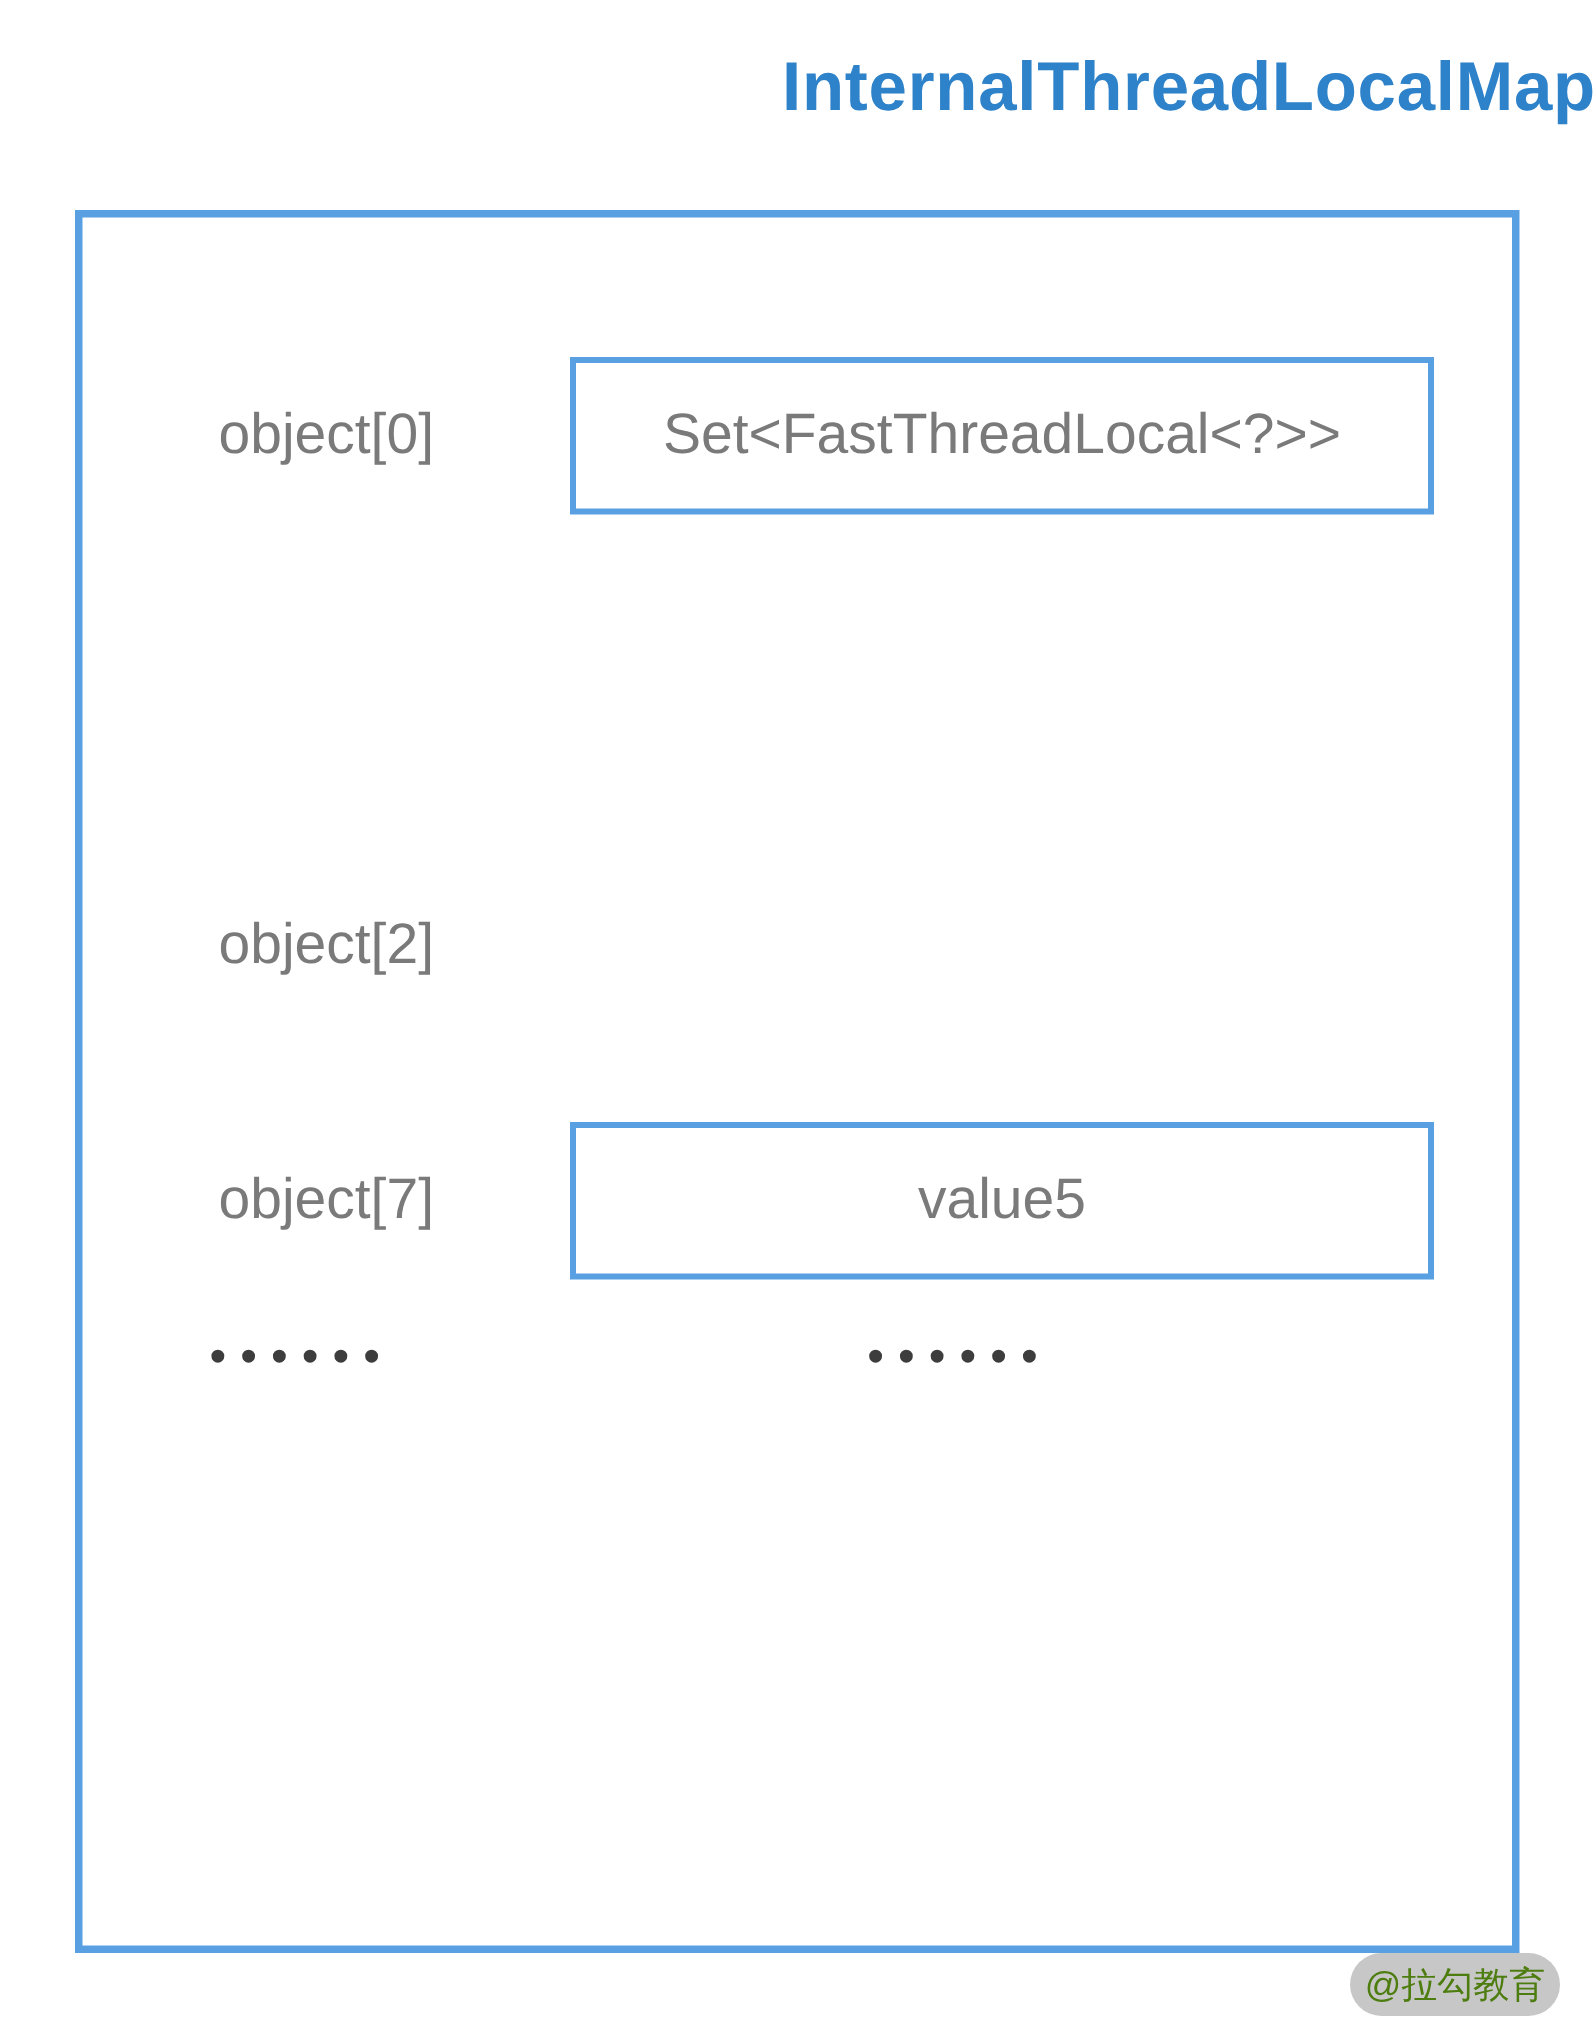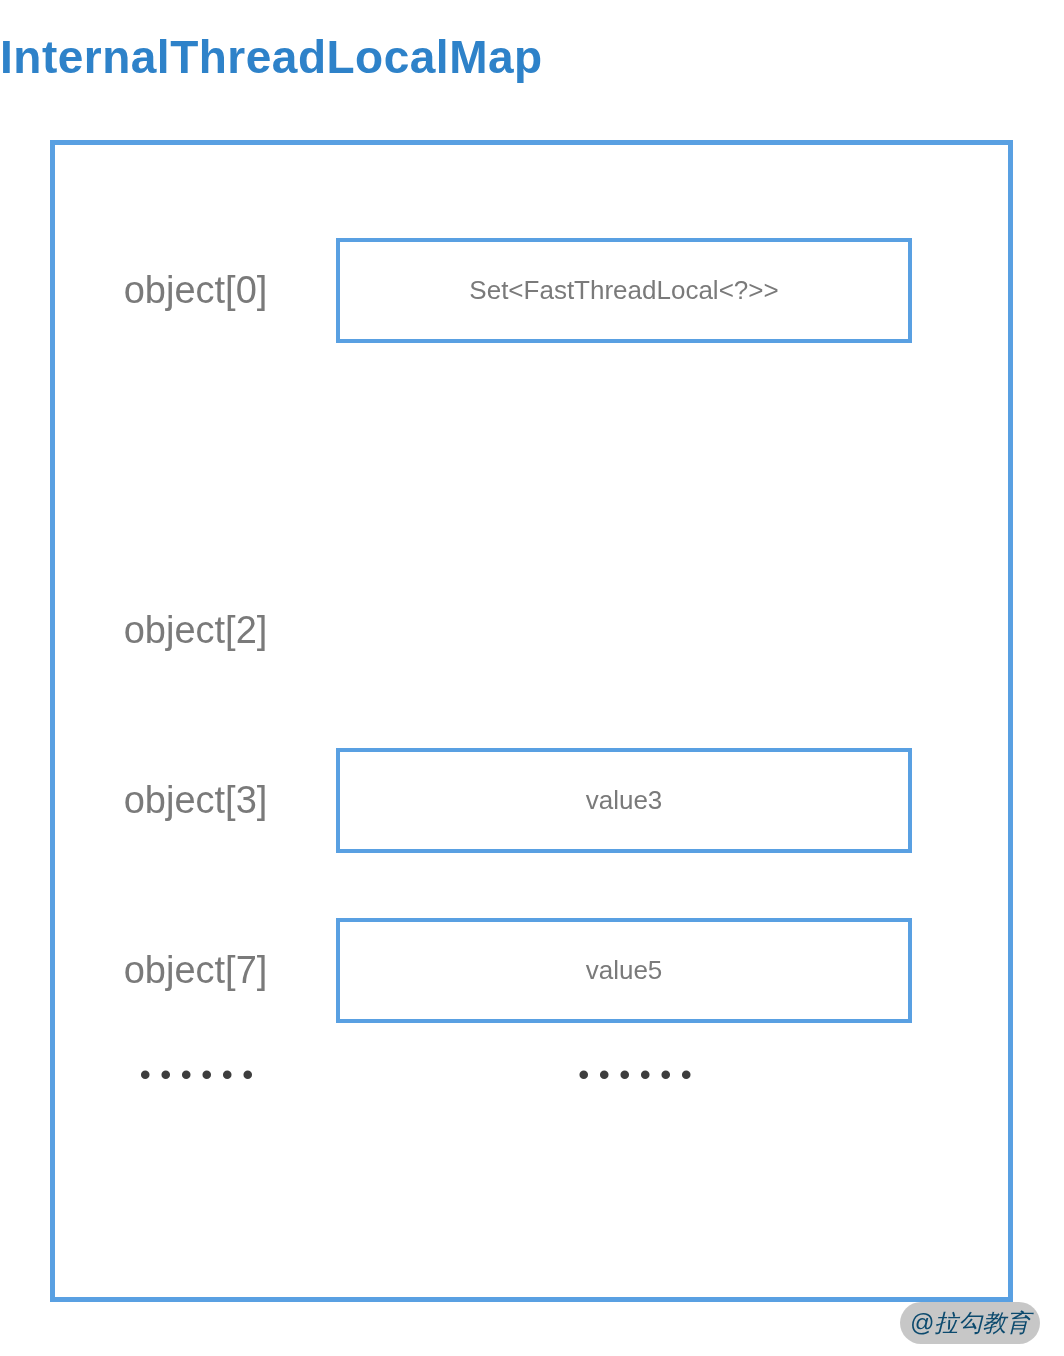--- a/index.html
+++ b/index.html
@@ -12,21 +12,21 @@
     width: 1064px;
     height: 1356px;
     background: #ffffff;
     overflow: hidden;
   }
   .title {
     position: absolute;
     top: 30px;
     left: 0;
     width: 100%;
-    text-align: left;
+    text-align: right;
     font-size: 46px;
     font-weight: 600;
     letter-spacing: 0.5px;
     color: #2e82c9;
   }
   .container {
     position: absolute;
     left: 50px;
     top: 140px;
     width: 963px;
@@ -34,34 +34,34 @@
     border: 5px solid #59a0e2;
     background: #ffffff;
     padding-top: 60px;
   }
   .row {
     display: flex;
     align-items: center;
     height: 170px;
   }
   .slot-label {
-    width: 281px;
+    width: 325px;
     text-align: center;
     font-size: 38px;
     color: #7a7a7a;
   }
   .value-box {
     width: 576px;
     height: 105px;
     border: 4px solid #59a0e2;
     background: #ffffff;
     display: flex;
     align-items: center;
     justify-content: center;
-    font-size: 26px;
+    font-size: 38px;
     color: #7a7a7a;
     white-space: nowrap;
   }
   .dots-row {
     display: flex;
     align-items: center;
     height: 40px;
   }
   .dots {
     font-size: 30px;
@@ -83,23 +83,22 @@
     left: 900px;
     top: 1302px;
     width: 140px;
     height: 42px;
     border-radius: 21px;
     background: rgba(187, 187, 187, 0.82);
     display: flex;
     align-items: center;
     justify-content: center;
     font-size: 24px;
-    color: #0c4a6e;
+    color: #4d7c0f;
     z-index: 5;
-    font-style: italic;
   }
 </style>
 </head>
 <body>
 
 <div class="page">
 
   <div class="title">InternalThreadLocalMap</div>
 
   <div class="container">
@@ -109,24 +108,20 @@
       <div class="value-box">Set&lt;FastThreadLocal&lt;?&gt;&gt;</div>
     </div>
 
     <div class="row">
     </div>
 
     <div class="row">
       <div class="slot-label">object[2]</div>
     </div>
 
-    <div class="row">
-      <div class="slot-label">object[3]</div>
-      <div class="value-box">value3</div>
-    </div>
 
 
     <div class="row">
       <div class="slot-label">object[7]</div>
       <div class="value-box">value5</div>
     </div>
 
     <div class="dots-row">
       <div class="dots dots-left">••••••</div>
       <div class="dots dots-right">••••••</div>

